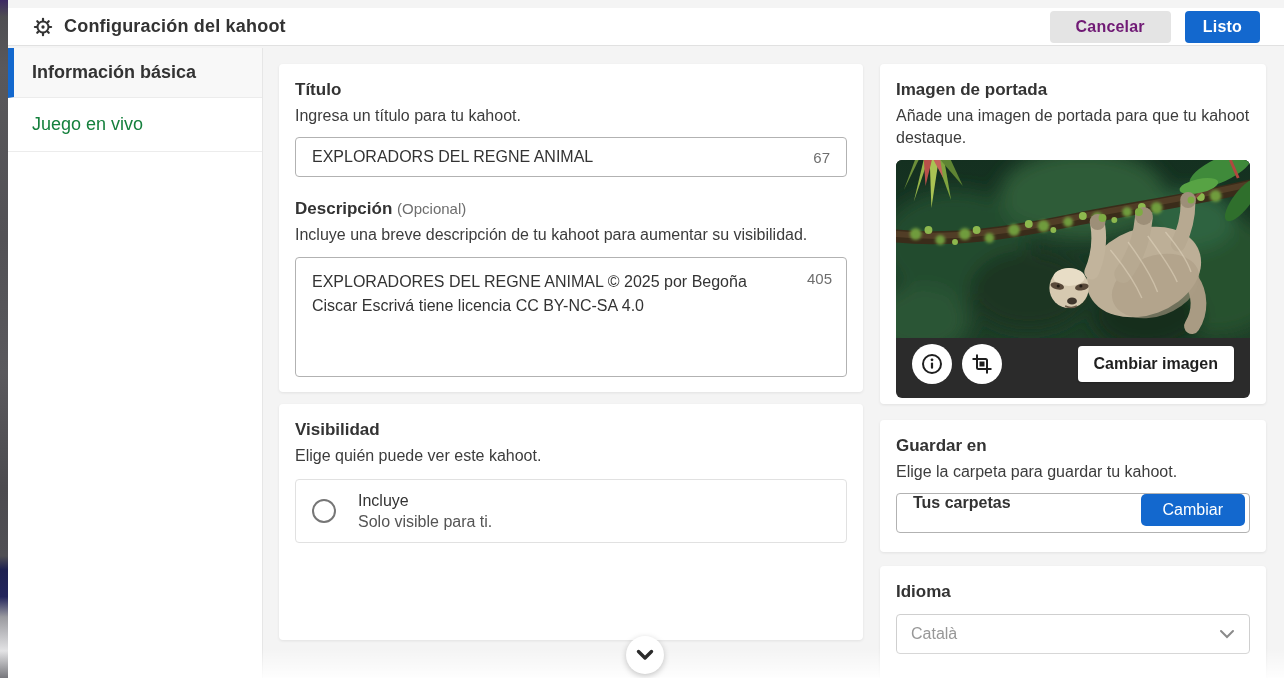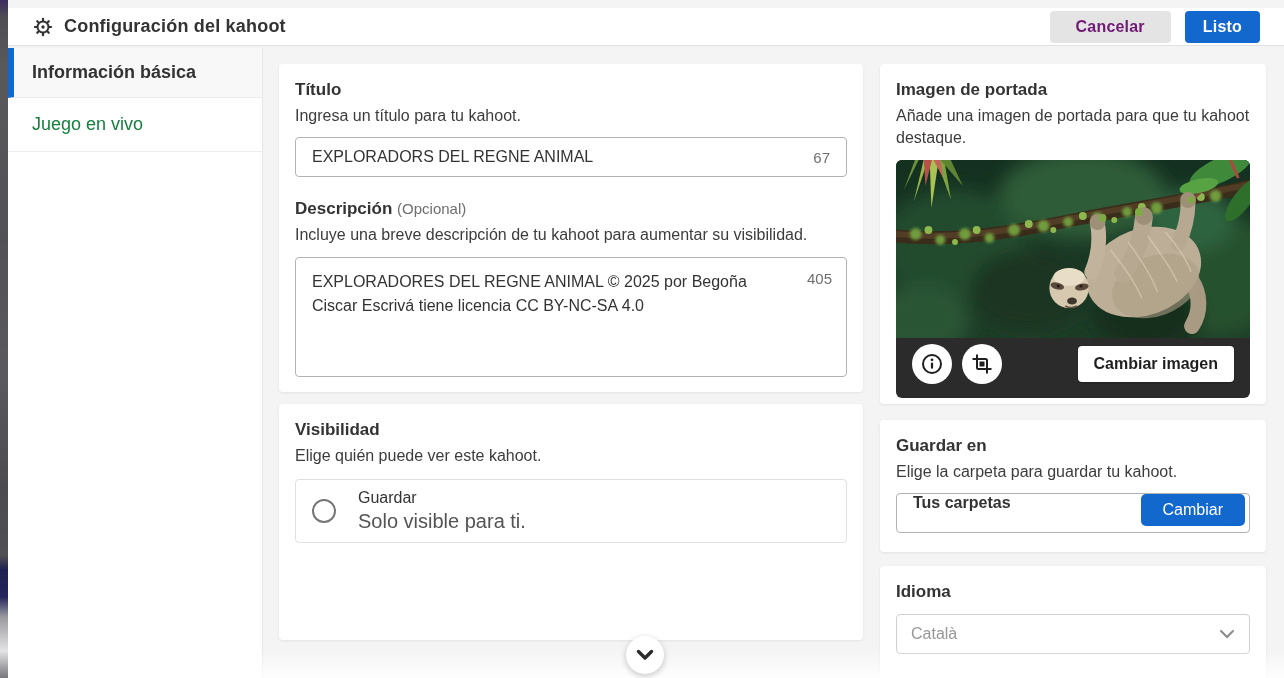--- a/index.html
+++ b/index.html
@@ -63,21 +63,21 @@
   .textarea .char-count{position:absolute;top:10px;right:14px;margin:0;}
   
   .option{border:1px solid #e1e1e1;border-radius:4px;height:64px;display:flex;
     align-items:center;box-sizing:border-box;padding:0 16px;margin-top:12px;cursor:pointer;}
   .radio{width:24px;height:24px;border-radius:50%;flex:0 0 auto;box-sizing:border-box;}
   .radio.off{border:2px solid #767676;background:#fff;}
   .radio.on{background:#1368ce;display:flex;align-items:center;justify-content:center;}
   .radio.on span{width:8px;height:8px;border-radius:50%;background:#fff;display:block;}
   .option .texts{margin-left:22px;}
   .option .o-label{font-size:16px;color:#333;margin-bottom:3px;}
-  .option .o-desc{font-size:20px;color:#545454;}
+  .option .o-desc{font-size:16px;color:#545454;}
   
   .cover-box{position:relative;width:354px;height:238px;border-radius:6px;
     overflow:hidden;background:#2b2b2b;margin-top:6px;}
   .cover-box svg.photo{display:block;}
   .cover-controls{position:absolute;left:0;right:0;bottom:14px;display:flex;
     align-items:center;padding:0 16px;}
   .circle-btn{width:40px;height:40px;border-radius:50%;background:#fff;border:none;
     display:flex;align-items:center;justify-content:center;margin-right:10px;cursor:pointer;
     padding:0;}
   .btn-change-img{margin-left:auto;background:#fff;color:#1f1f1f;border:none;
@@ -158,21 +158,21 @@
     <span class="char-count">405</span>
   </div>
 </section>
 
 <section class="card card-visibility">
   <h3>Visibilidad</h3>
   <p class="desc">Elige quién puede ver este kahoot.</p>
   <div class="option">
     <span class="radio off"></span>
     <span class="texts">
-      <div class="o-label">Guardar</div>
+      <div class="o-label">Incluye</div>
       <div class="o-desc">Solo visible para ti.</div>
     </span>
   </div>
 </section>
 
 <section class="card card-cover">
   <h3>Imagen de portada</h3>
   <p class="desc">Añade una imagen de portada para que tu kahoot destaque.</p>
   <div class="cover-box">
     <svg class="photo" width="354" height="178" viewBox="0 0 360 178" preserveAspectRatio="none">

